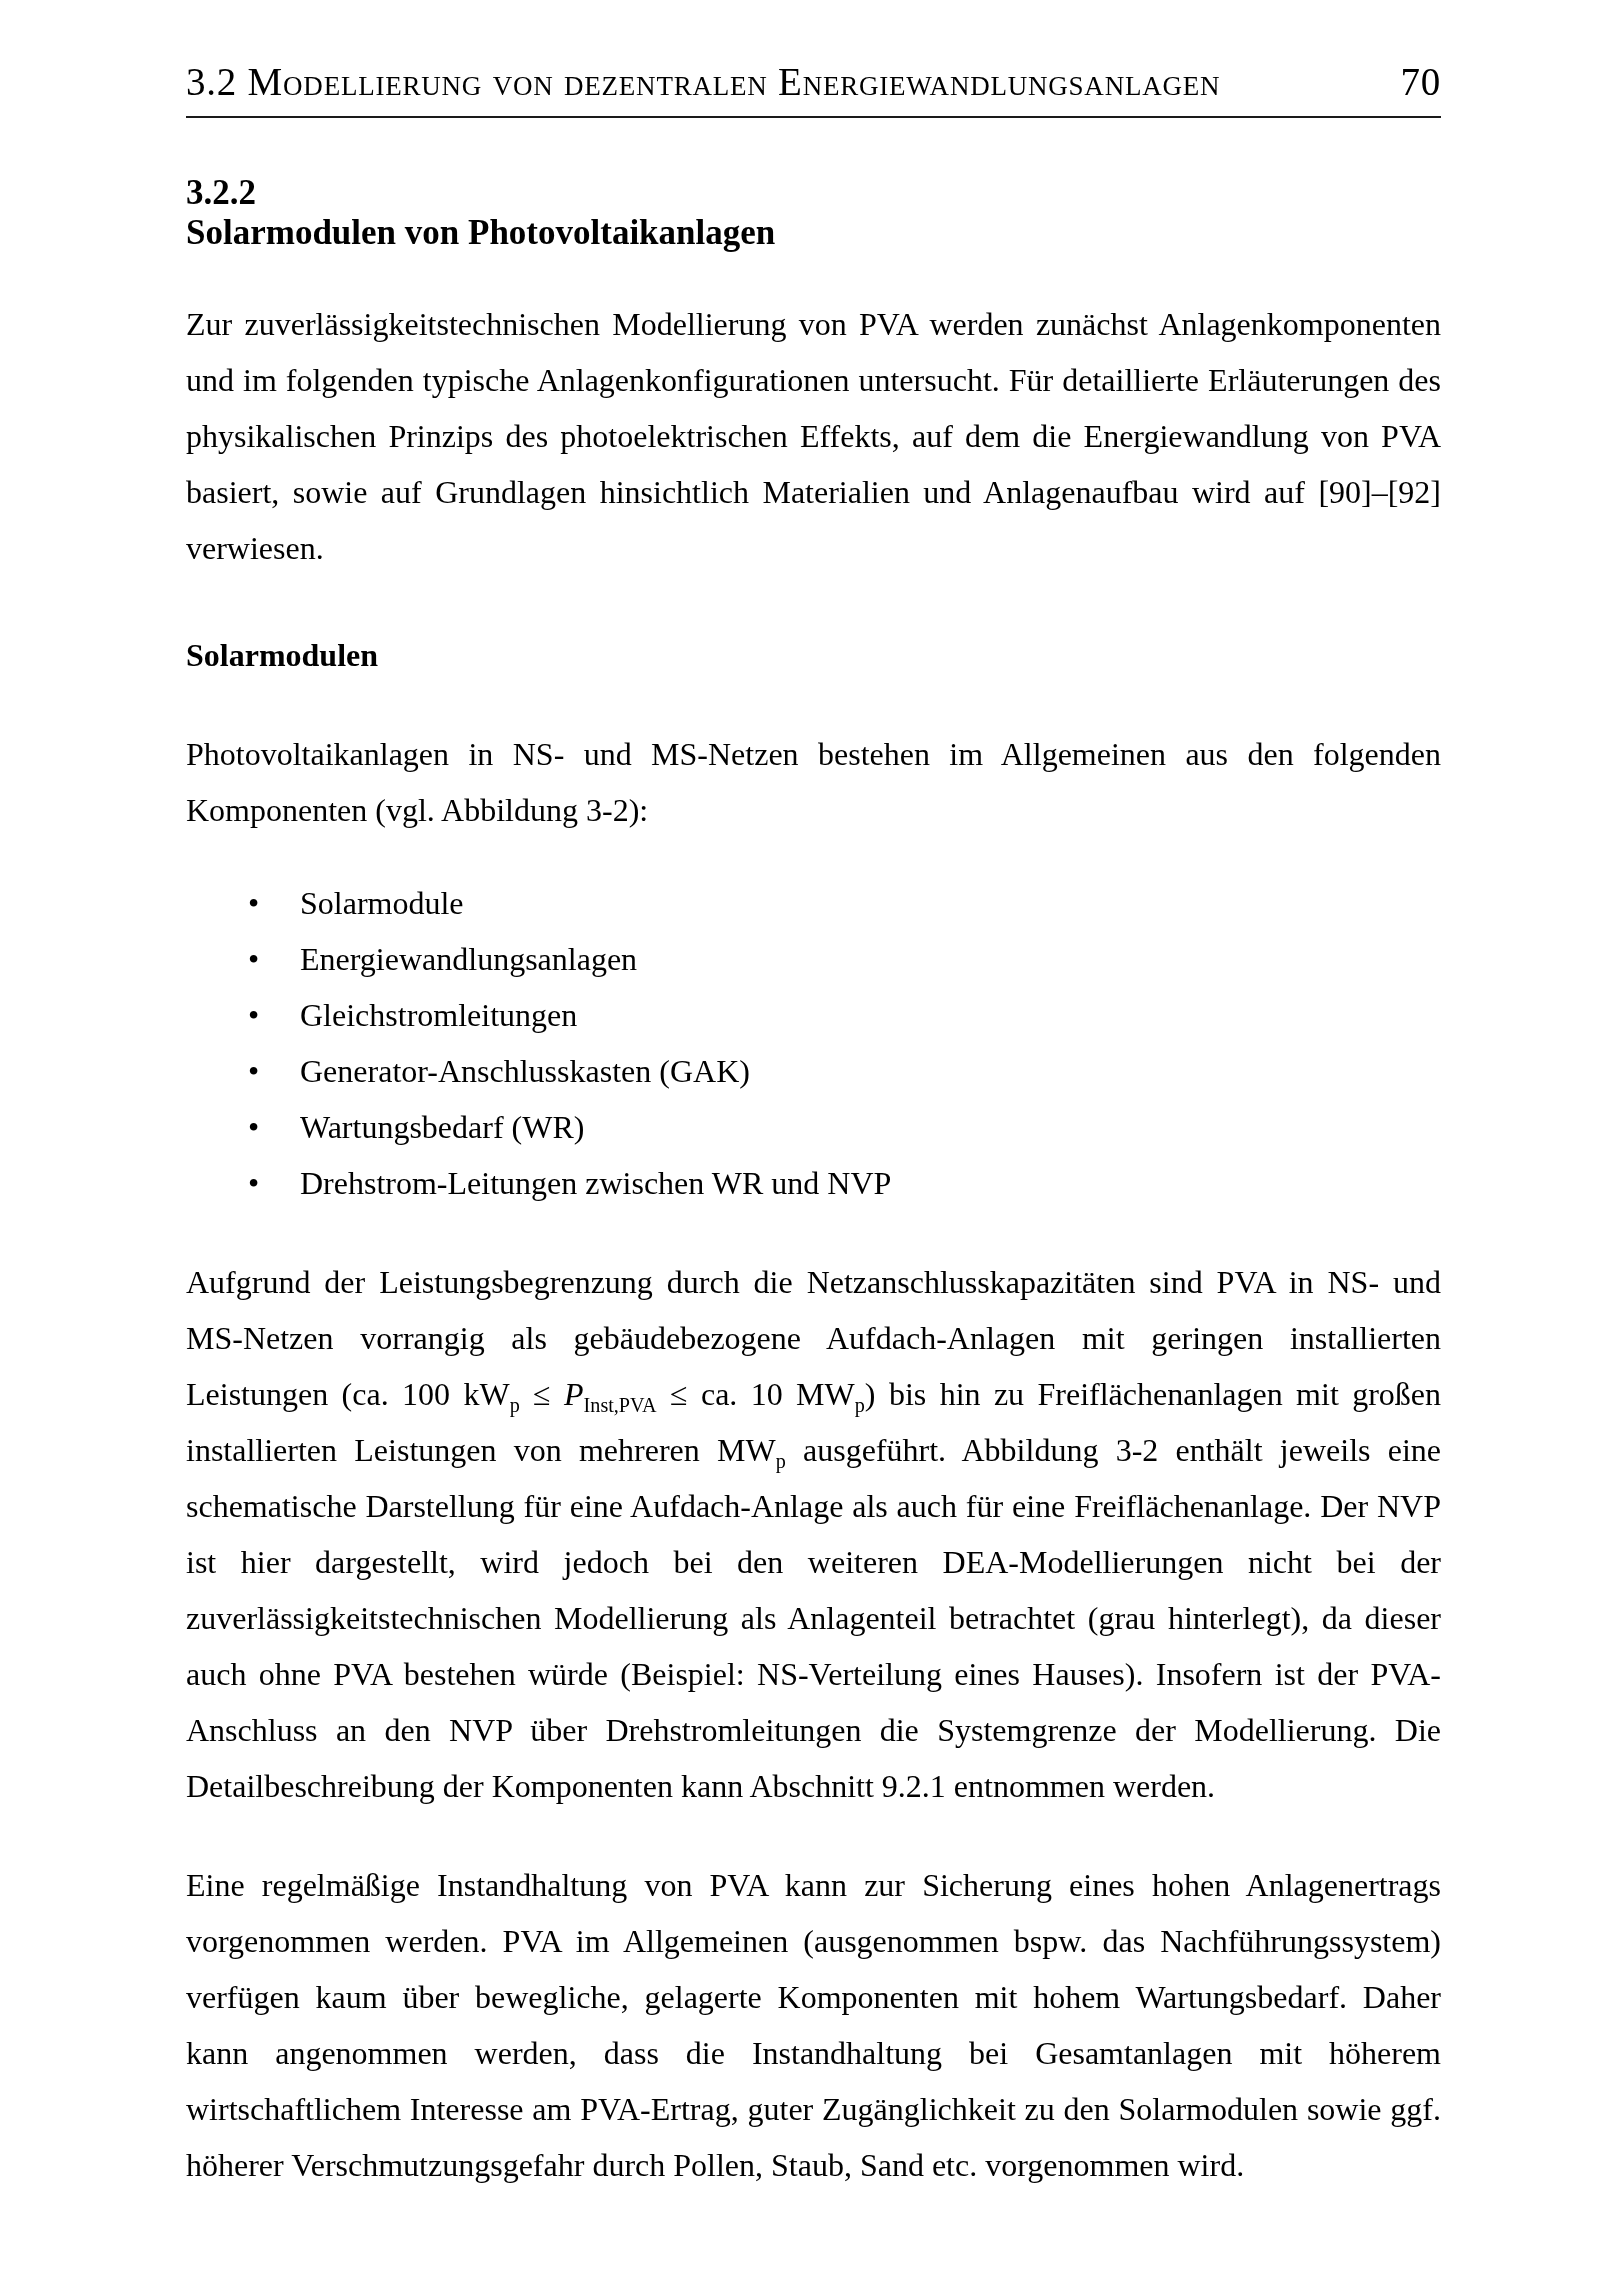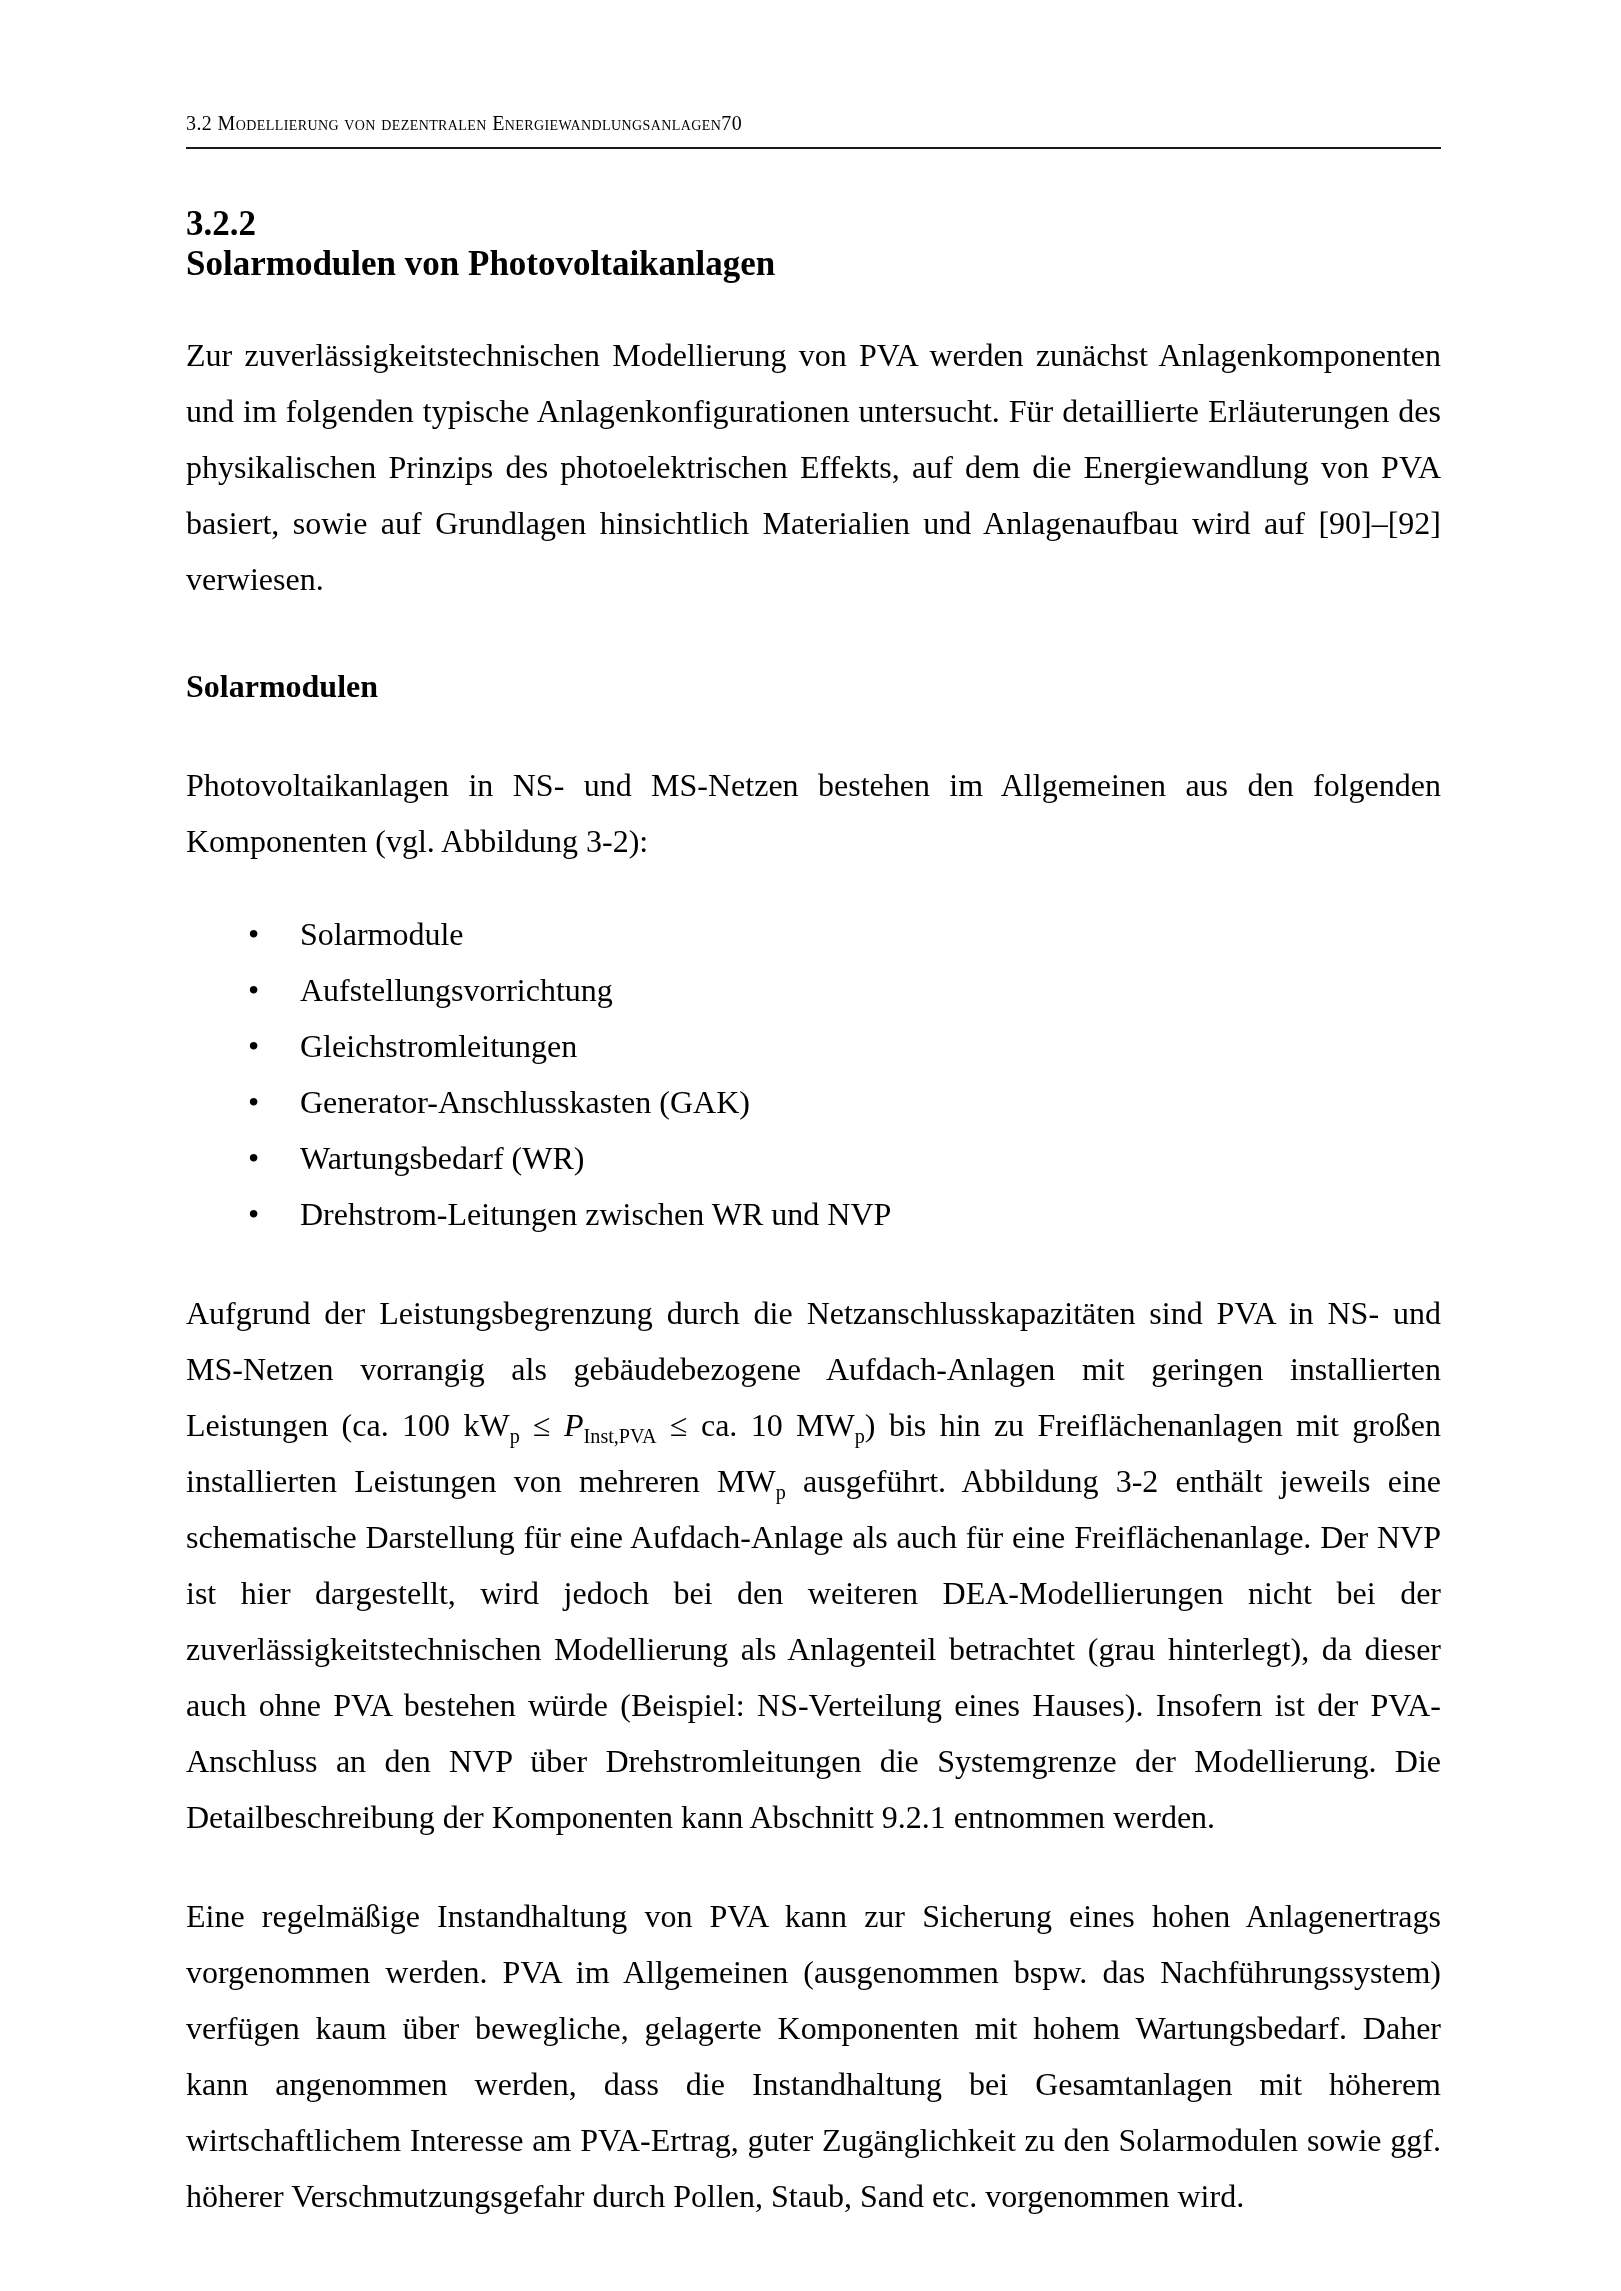--- a/index.html
+++ b/index.html
@@ -12,25 +12,25 @@
     color: #000000;
     overflow: hidden;
   }
   .page {
     position: absolute;
     left: 186px;
     top: 0;
     width: 1255px;
   }
   .running-header {
-    padding-top: 112px;
+    padding-top: 59px;
     display: flex;
-    justify-content: flex-start;
+    justify-content: space-between;
     align-items: baseline;
-    font-size: 20px;
+    font-size: 39px;
     font-variant: small-caps;
     letter-spacing: 0.02em;
   }
   .header-rule {
     border: none;
     border-top: 2px solid #1a1a1a;
     margin-top: 11.8px;
     width: 100%;
   }
   .section-heading {
@@ -104,21 +104,21 @@
 
   <h3 class="sub-heading">Solarmodulen</h3>
 
   <p class="body-par">Photovoltaikanlagen in NS- und MS-Netzen bestehen im Allgemeinen aus den folgenden Komponenten (vgl. Abbildung 3-2):</p>
 
   <ul class="bullet-list">
     <li>
       <span class="bullet">•</span><span>Solarmodule</span>
     </li>
     <li>
-      <span class="bullet">•</span><span>Aufstellungsvorrichtung</span>
+      <span class="bullet">•</span><span>Energiewandlungsanlagen</span>
     </li>
     <li>
       <span class="bullet">•</span><span>Gleichstromleitungen</span>
     </li>
     <li>
       <span class="bullet">•</span><span>Generator-Anschlusskasten (GAK)</span>
     </li>
     <li>
       <span class="bullet">•</span><span>Wartungsbedarf (WR)</span>
     </li>

